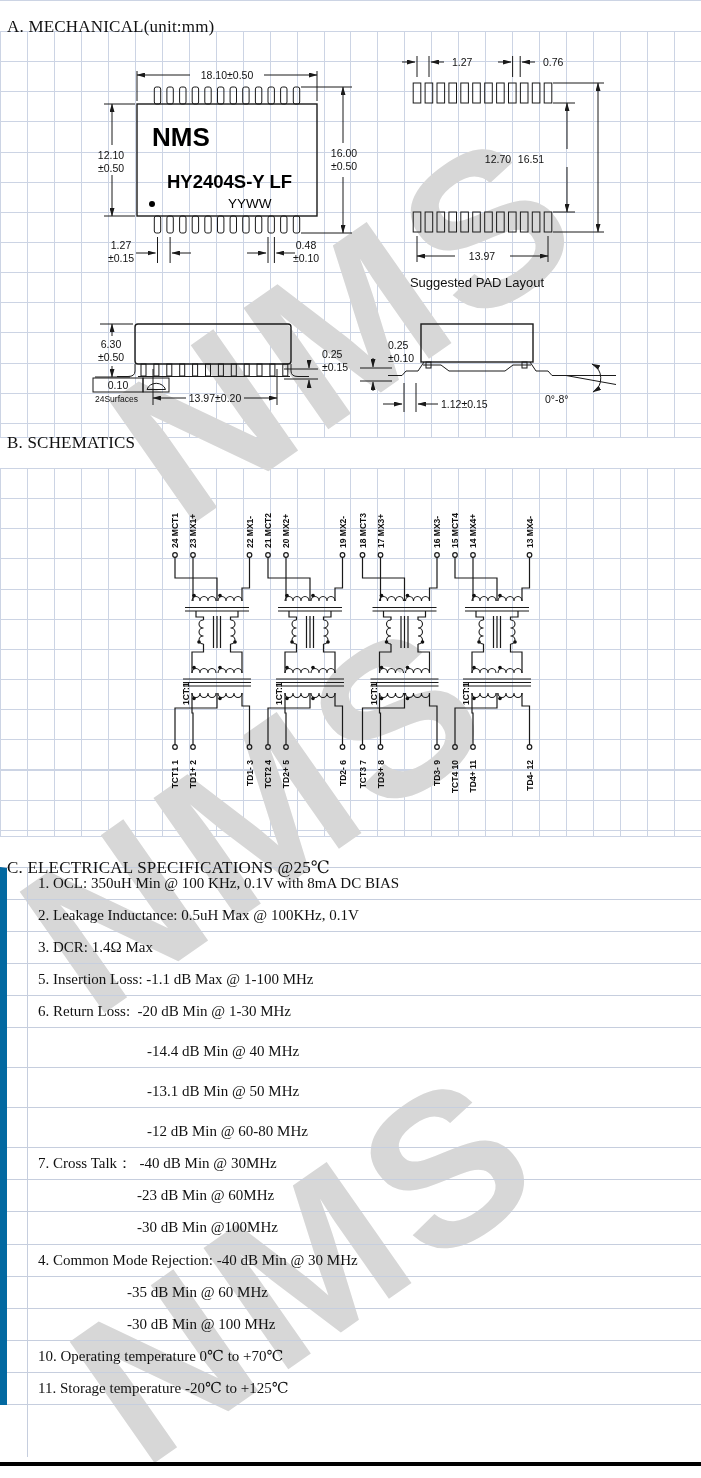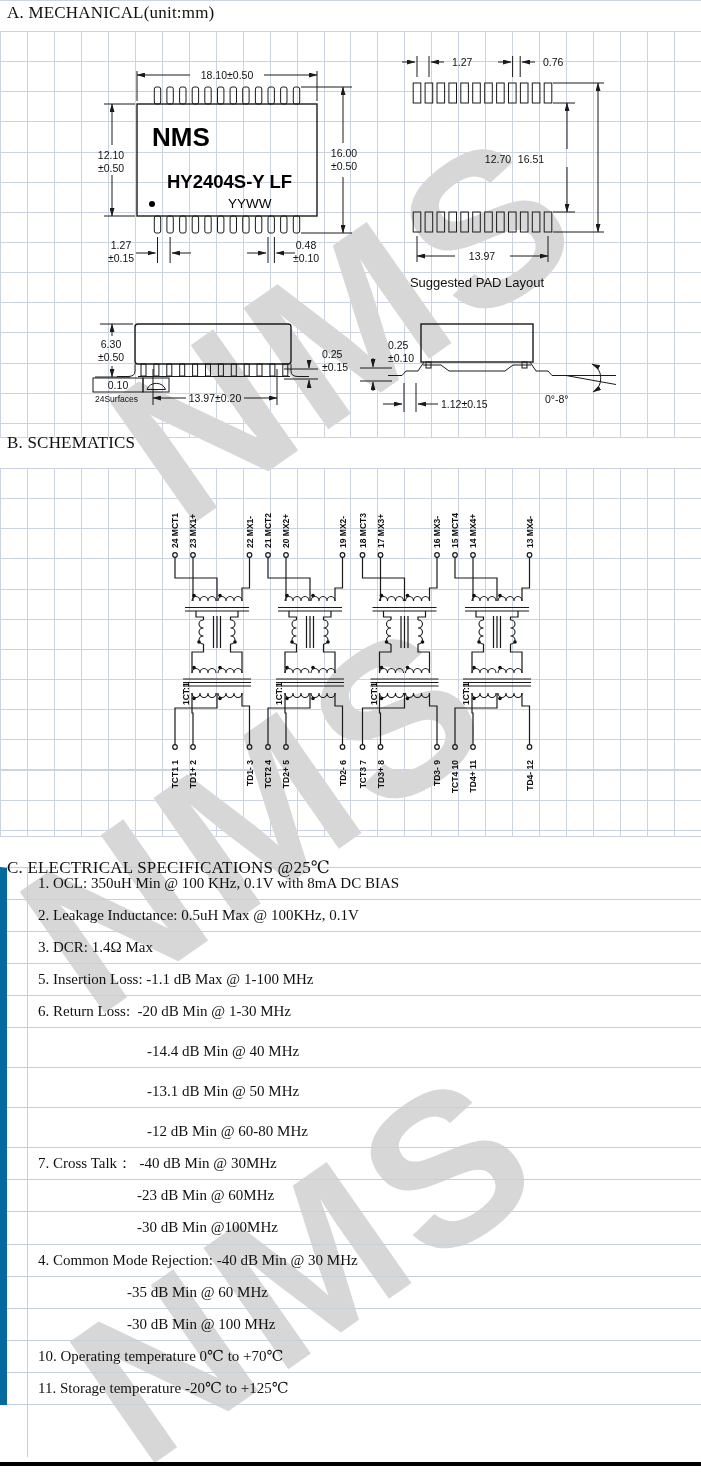--- a/index.html
+++ b/index.html
@@ -9,21 +9,21 @@
     background:
       repeating-linear-gradient(to right,#ccd4e4 0 1px,transparent 1px 26.96px),
       repeating-linear-gradient(to bottom,#ccd4e4 0 1px,transparent 1px 30.15px);
     border-bottom:1px solid #ccd4e4;border-right:1px solid #ccd4e4;}
   #grid-a{top:30px;height:406px;}
   #grid-b{top:467px;height:368px;}
   .wm{position:absolute;width:620px;height:280px;z-index:1;color:#d7d7d7;
       font-family:"Liberation Sans",sans-serif;font-weight:bold;font-size:215px;
       letter-spacing:8px;line-height:260px;transform:rotate(-35deg);user-select:none;}
   .stitle{position:absolute;left:7px;z-index:3;font-size:17px;letter-spacing:.2px;}
-  #title-a{top:2px;}
+  #title-a{top:16px;}
   #title-b{top:432px;}
   #title-c{top:856px;}
   svg{position:absolute;left:0;z-index:2;}
   #mech{top:30px;}
   #schem{top:467px;}
   .ln{stroke:#1a1a1a;stroke-width:1.4;fill:none;}
   .tn{stroke:#1a1a1a;stroke-width:1;fill:none;}
   .wire{stroke:#1a1a1a;stroke-width:1.2;fill:none;}
   .coil{stroke:#1a1a1a;stroke-width:1.1;fill:none;}
   .dim{font-family:"Liberation Sans","DejaVu Sans",sans-serif;font-size:10.5px;fill:#111;}

